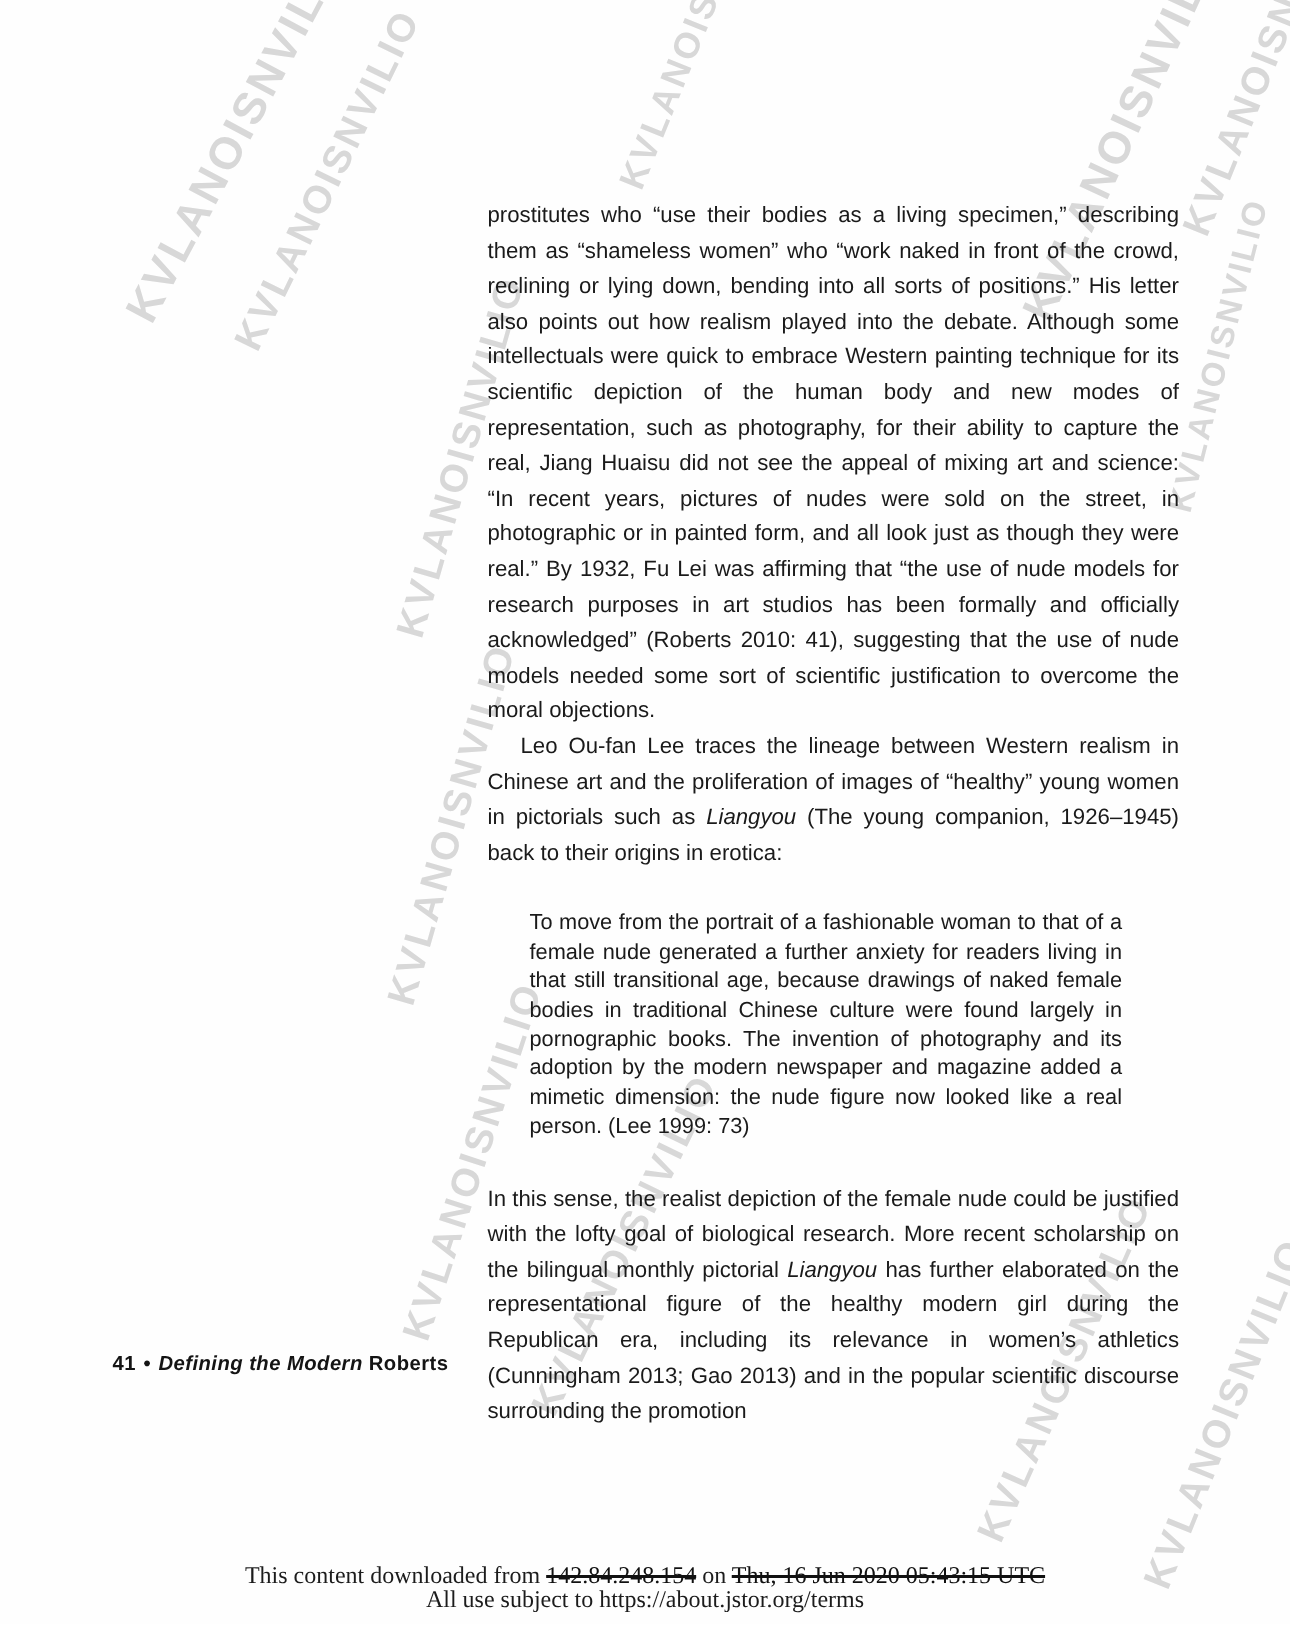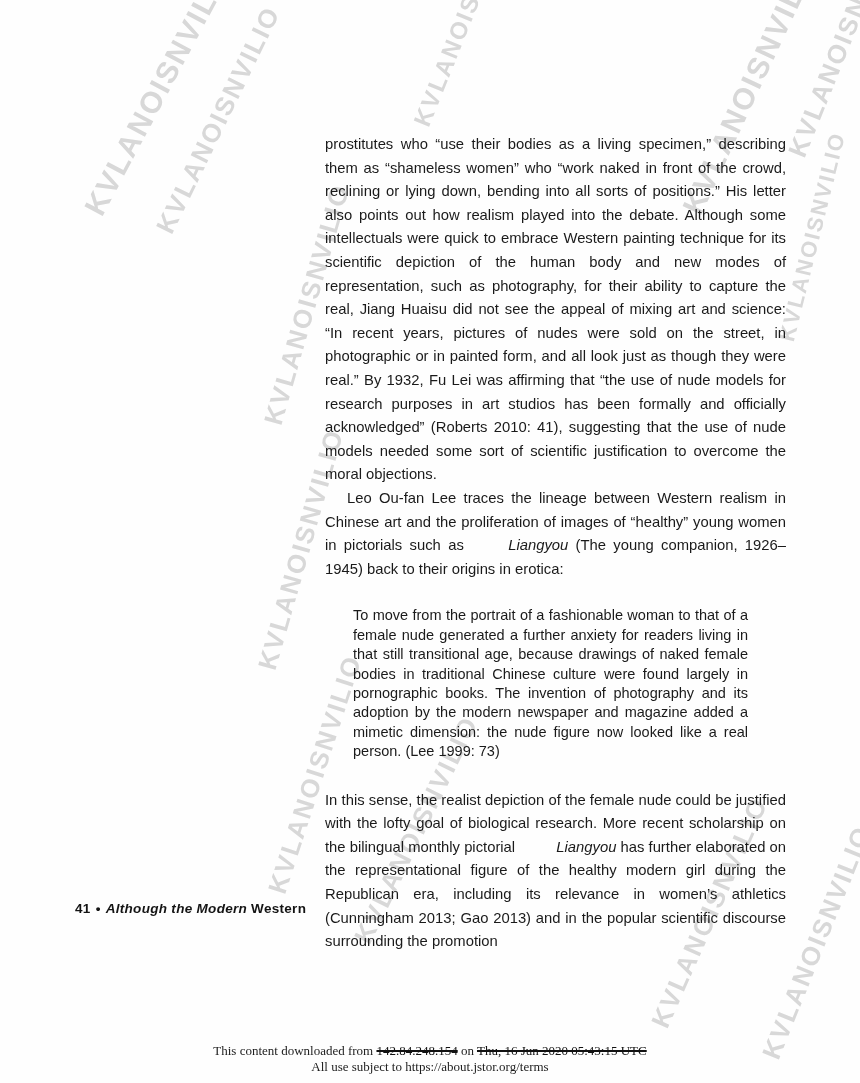--- a/index.html
+++ b/index.html
@@ -30,39 +30,39 @@
     font-size:14.8px;
     line-height:23.6px;
   }
   .text-column p { margin:0; }
   .text-column p.indent { text-indent:22px; }
   .text-column p.quote {
     margin:25px 38px 27px 28px;
     font-size:14.5px;
     line-height:19.4px;
   }
-  .text-column i { font-style:italic;margin-left:37px; }
+  .text-column i { font-style:italic; }
   .running-footer {
     position:absolute;
     left:75px; top:901px;
     z-index:1;
     font-size:13.5px;
     font-weight:700;
     letter-spacing:0.3px;
     color:#141414;
   }
   .running-footer .sep { margin:0 5px; }
   .running-footer i { margin-right:4px; }
   .jstor-footer {
     position:absolute;
     left:0; right:0; top:1043px;
     z-index:1;
     text-align:center;
     font-family:"Liberation Serif", serif;
-    font-size:13px;
+    font-size:16px;
     line-height:16px;
     color:#1c1c1c;
   }
   .redacted {
     text-decoration:line-through;
     text-decoration-thickness:2px;
     color:#111;
   }
 </style>
 </head>
@@ -86,21 +86,21 @@
     </div>
 
   <main class="text-column">
       <p class="para"><span>prostitutes who “use their bodies as a living specimen,” describing them as “shameless women” who “work naked in front of the crowd, reclining or lying down, bending into all sorts of positions.” His letter also points out how realism played into the debate. Although some intellectuals were quick to embrace Western painting technique for its scientific depiction of the human body and new modes of representation, such as photography, for their ability to capture the real, Jiang Huaisu did not see the appeal of mixing art and science: “In recent years, pictures of nudes were sold on the street, in photographic or in painted form, and all look just as though they were real.” By 1932, Fu Lei was affirming that “the use of nude models for research purposes in art studios has been formally and officially acknowledged” (Roberts 2010: 41), suggesting that the use of nude models needed some sort of scientific justification to overcome the moral objections.</span></p>
       <p class="para indent"><span>Leo Ou-fan Lee traces the lineage between Western realism in Chinese art and the proliferation of images of “healthy” young women in pictorials such as </span><i>Liangyou</i><span> (The young companion, 1926–1945) back to their origins in erotica:</span></p>
       <p class="quote"><span>To move from the portrait of a fashionable woman to that of a female nude generated a further anxiety for readers living in that still transitional age, because drawings of naked female bodies in traditional Chinese culture were found largely in pornographic books. The invention of photography and its adoption by the modern newspaper and magazine added a mimetic dimension: the nude figure now looked like a real person. (Lee 1999: 73)</span></p>
       <p class="para"><span>In this sense, the realist depiction of the female nude could be justified with the lofty goal of biological research. More recent scholarship on the bilingual monthly pictorial </span><i>Liangyou</i><span> has further elaborated on the representational figure of the healthy modern girl during the Republican era, including its relevance in women’s athletics (Cunningham 2013; Gao 2013) and in the popular scientific discourse surrounding the promotion</span></p>
     </main>
 
   <div class="running-footer">
-    <span>41</span><span class="sep">•</span><i>Although the Modern</i><span>Western</span>
+    <span>41</span><span class="sep">•</span><i>Defining the Modern</i><span>Roberts</span>
   </div>
 
   <div class="jstor-footer">
     <div class="jstor-line">
       <span>This content downloaded from </span><span class="redacted">142.84.248.154</span><span> on </span><span class="redacted">Thu, 16 Jun 2020 05:43:15 UTC</span>
     </div>
     <div class="jstor-line">All use subject to https://about.jstor.org/terms</div>
   </div>
 
 </div>

